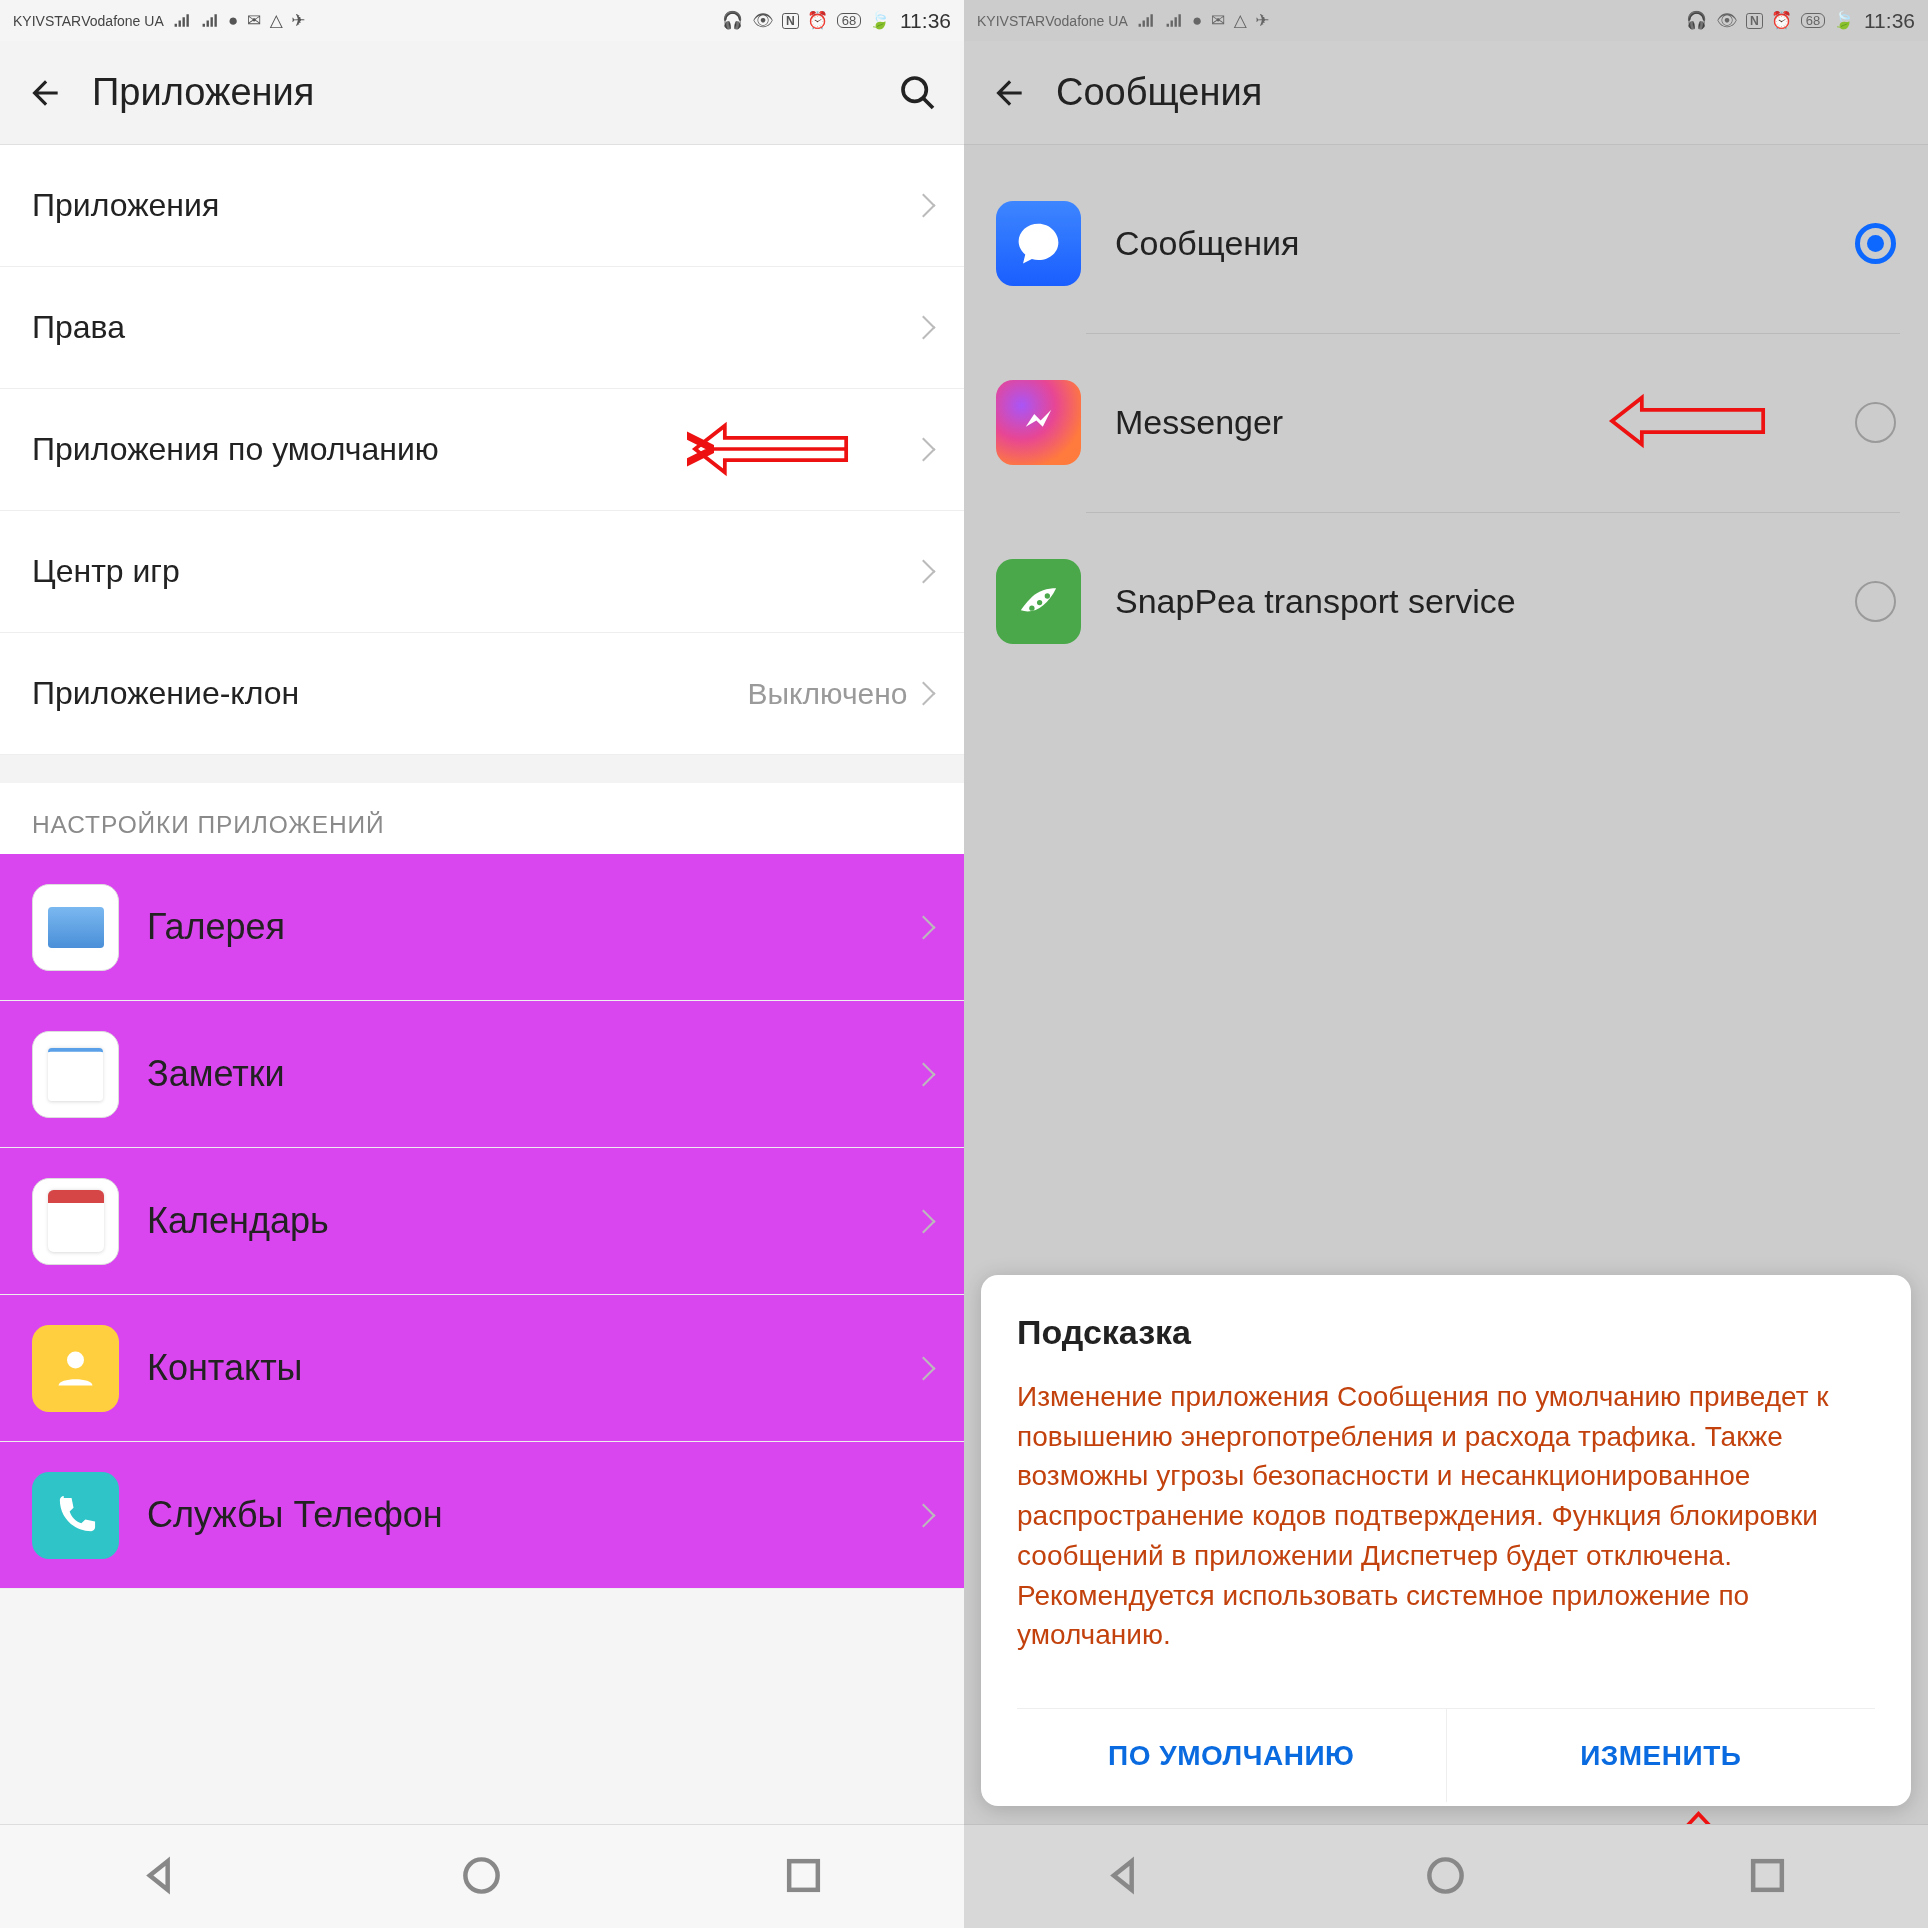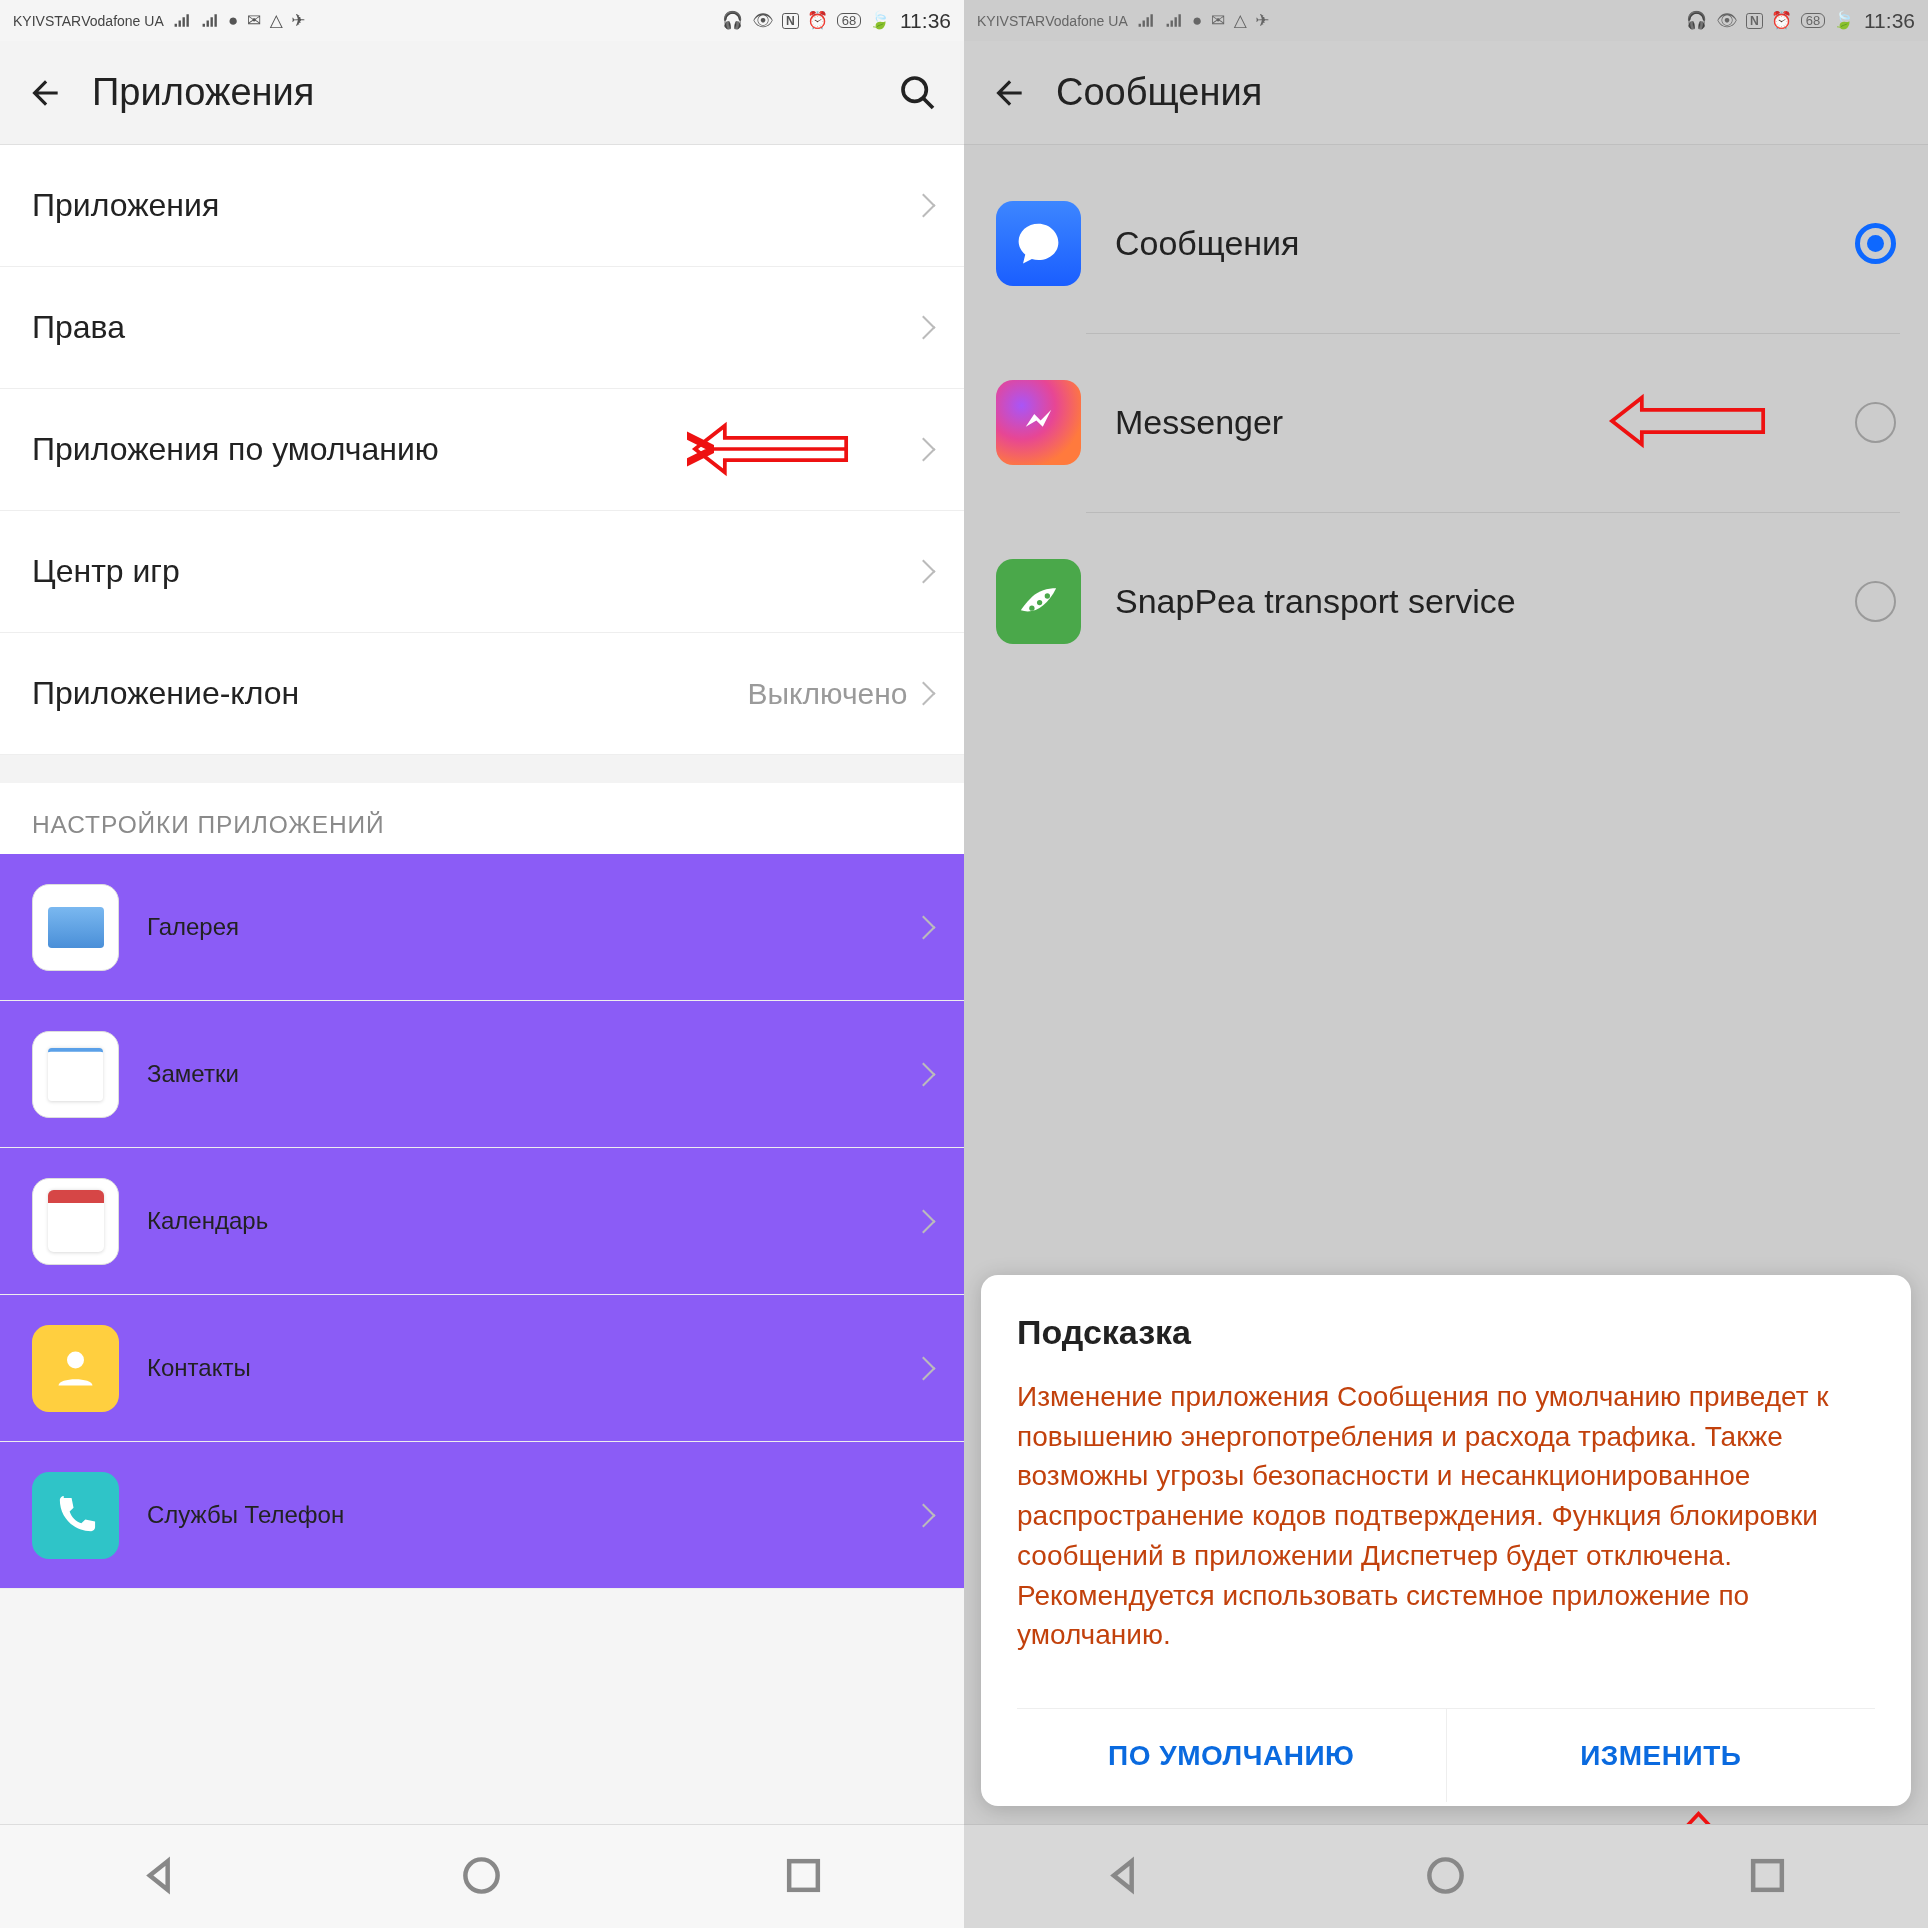--- a/index.html
+++ b/index.html
@@ -25,21 +25,21 @@
   .header .search { width:40px; height:40px; }
 
   
   .list { background:#fff; }
   .row { display:flex; align-items:center; height:122px; padding:0 32px; font-size:32px; color:#222; border-bottom:0.9px solid #eee; position:relative; }
   .row .label { flex:1; }
   .row .value { color:#9a9a9a; font-size:30px; margin-right:7.5px; }
   .chevron { width:17px; height:17px; border-top:2.8px solid #bbb; border-right:2.8px solid #bbb; transform:rotate(45deg); }
   .section-gap { height:28px; background:#f3f3f3; }
   .section-title { padding:28px 32px 15px; font-size:24.5px; color:#8a8a8a; letter-spacing:0.9px; background:#fff; }
-  .app-row { display:flex; align-items:center; height:147px; padding:0 32px; font-size:24px; color:#222; border-bottom:0.9px solid #eee; background:#8b5cf6; position:relative; }
+  .app-row { display:flex; align-items:center; height:147px; padding:0 32px; font-size:36px; color:#222; border-bottom:0.9px solid #eee; background:#d946ef; position:relative; }
   .app-row .icon { width:87px; height:87px; border-radius:17px; margin-right:28px; display:flex; align-items:center; justify-content:center; font-size:41px; color:#fff; }
   .app-row .label { flex:1; }
 
   
   .navbar { position:absolute; bottom:0; left:0; right:0; height:104px; display:flex; align-items:center; justify-content:space-around; background:#f7f7f7; border-top:0.9px solid #ddd; }
   .screen-right .navbar { background:#d8d8d8; border-top:0.9px solid #c0c0c0; }
   .nav-btn svg { width:43px; height:43px; stroke:#888; fill:none; stroke-width:2.5; }
 
   
   .rsection { padding-top:9.4px; }

